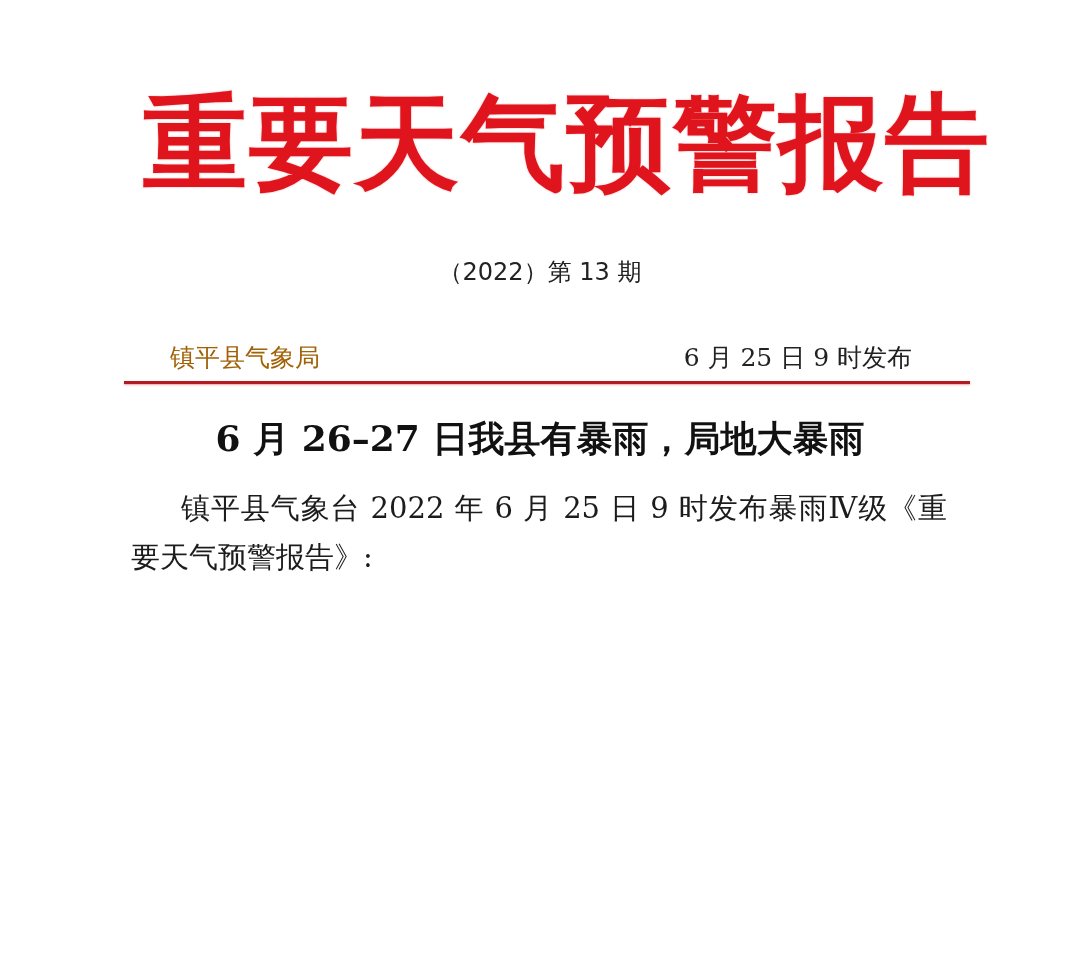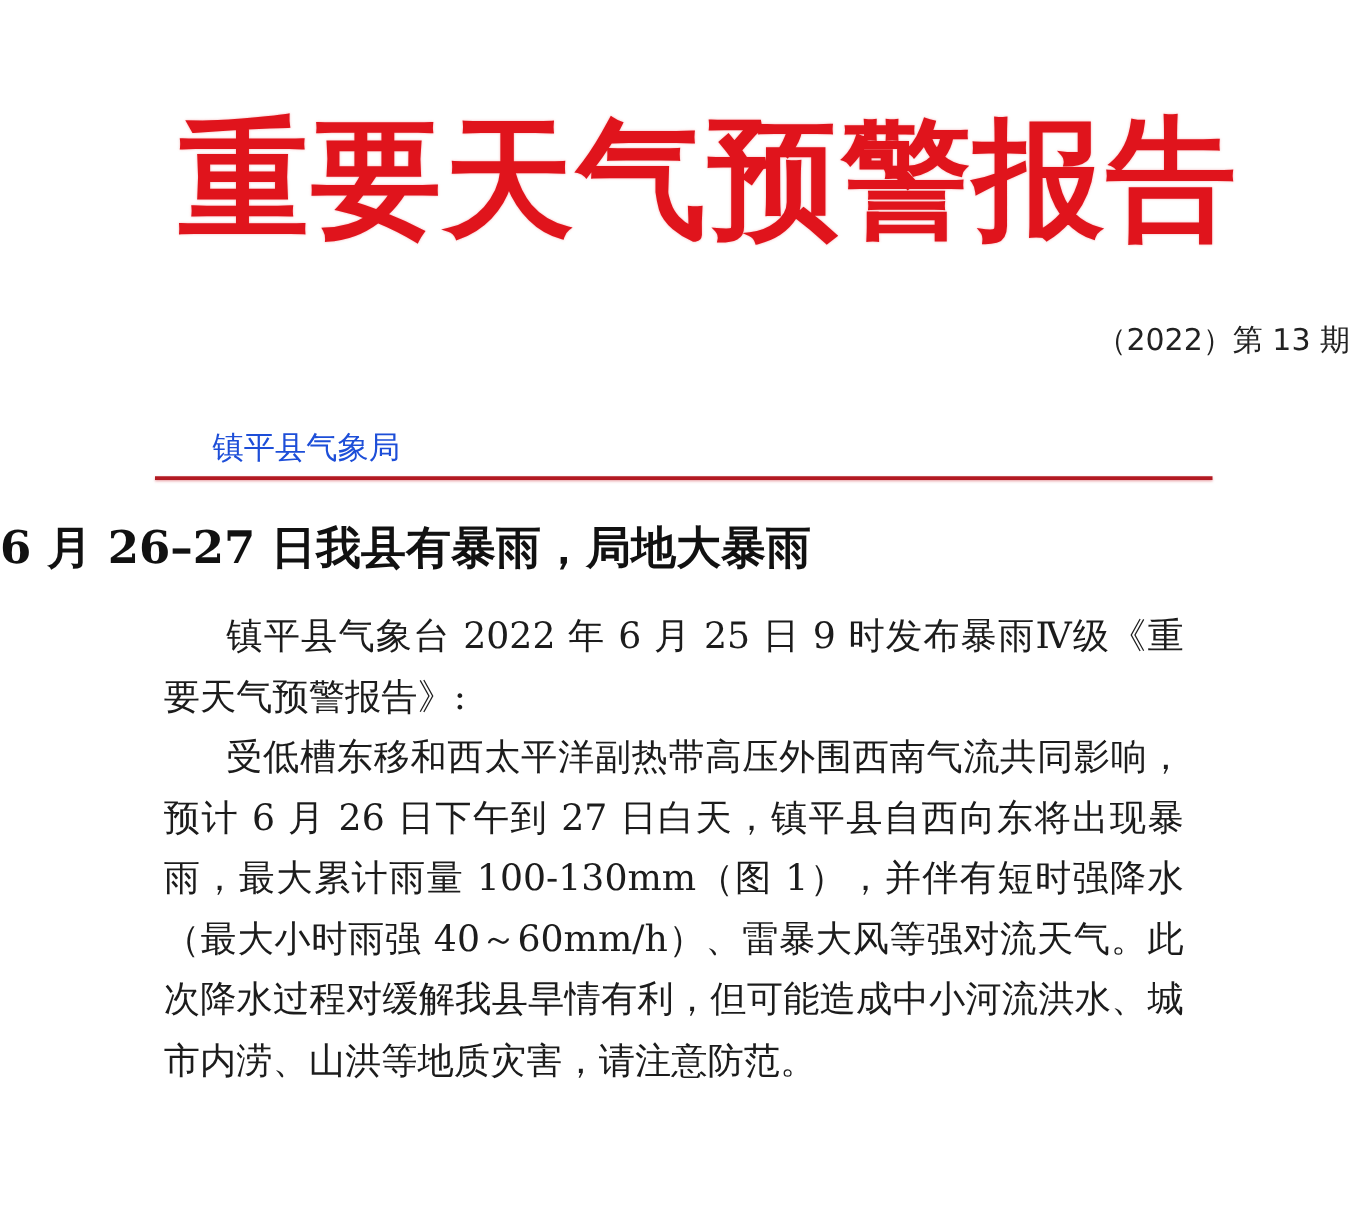--- a/index.html
+++ b/index.html
@@ -28,41 +28,41 @@
       letter-spacing: 2px;
       color: #e0141c;
       text-shadow: 0 0 2px rgba(224,20,28,0.35);
       padding-left: 27px;
     }
     .issue {
       position: absolute;
       left: 0;
       top: 254px;
       width: 1080px;
-      text-align: right;
+      text-align: center;
       font-family: "DejaVu Sans", sans-serif;
       font-size: 24px;
       line-height: 36px;
       color: #222;
     }
     .issuer-row {
       position: absolute;
       left: 124px;
       top: 338px;
       width: 846px;
       height: 40px;
     }
     .issuer {
       position: absolute;
       left: 46px;
       top: 0;
       font-family: "DejaVu Serif", serif;
       font-size: 25px;
       line-height: 40px;
-      color: #1d4ed8;
+      color: #a16207;
     }
     .issue-time {
       position: absolute;
       right: 58px;
       top: 0;
       font-family: "DejaVu Serif", serif;
       font-size: 25px;
       line-height: 40px;
       color: #222;
     }
@@ -73,21 +73,21 @@
       width: 846px;
       height: 3px;
       background: #b21a22;
       box-shadow: 0 1px 2px rgba(200,30,40,0.4);
     }
     .headline {
       position: absolute;
       left: 0;
       top: 410px;
       width: 1080px;
-      text-align: left;
+      text-align: center;
       font-family: "DejaVu Serif", serif;
       font-weight: bold;
       font-size: 36px;
       line-height: 56px;
       color: #111;
     }
     .body-text {
       position: absolute;
       left: 131px;
       top: 484px;
@@ -105,22 +105,22 @@
   </style>
 </head>
 <body>
 
 <div class="masthead">重要天气预警报告</div>
 
 <div class="issue">（2022）第 13 期</div>
 
 <div class="issuer-row">
   <span class="issuer">镇平县气象局</span>
+  <span class="issue-time">6 月 25 日 9 时发布</span>
 </div>
 
 <div class="divider"></div>
 
 <div class="headline">6 月 26–27 日我县有暴雨，局地大暴雨</div>
 
 <div class="body-text">
   <p class="para">镇平县气象台 2022 年 6 月 25 日 9 时发布暴雨Ⅳ级《重要天气预警报告》:</p>
-  <p class="para">受低槽东移和西太平洋副热带高压外围西南气流共同影响，预计 6 月 26 日下午到 27 日白天，镇平县自西向东将出现暴雨，最大累计雨量 100-130mm（图 1），并伴有短时强降水（最大小时雨强 40～60mm/h）、雷暴大风等强对流天气。此次降水过程对缓解我县旱情有利，但可能造成中小河流洪水、城市内涝、山洪等地质灾害，请注意防范。</p>
 </div>
 
 </body></html>

